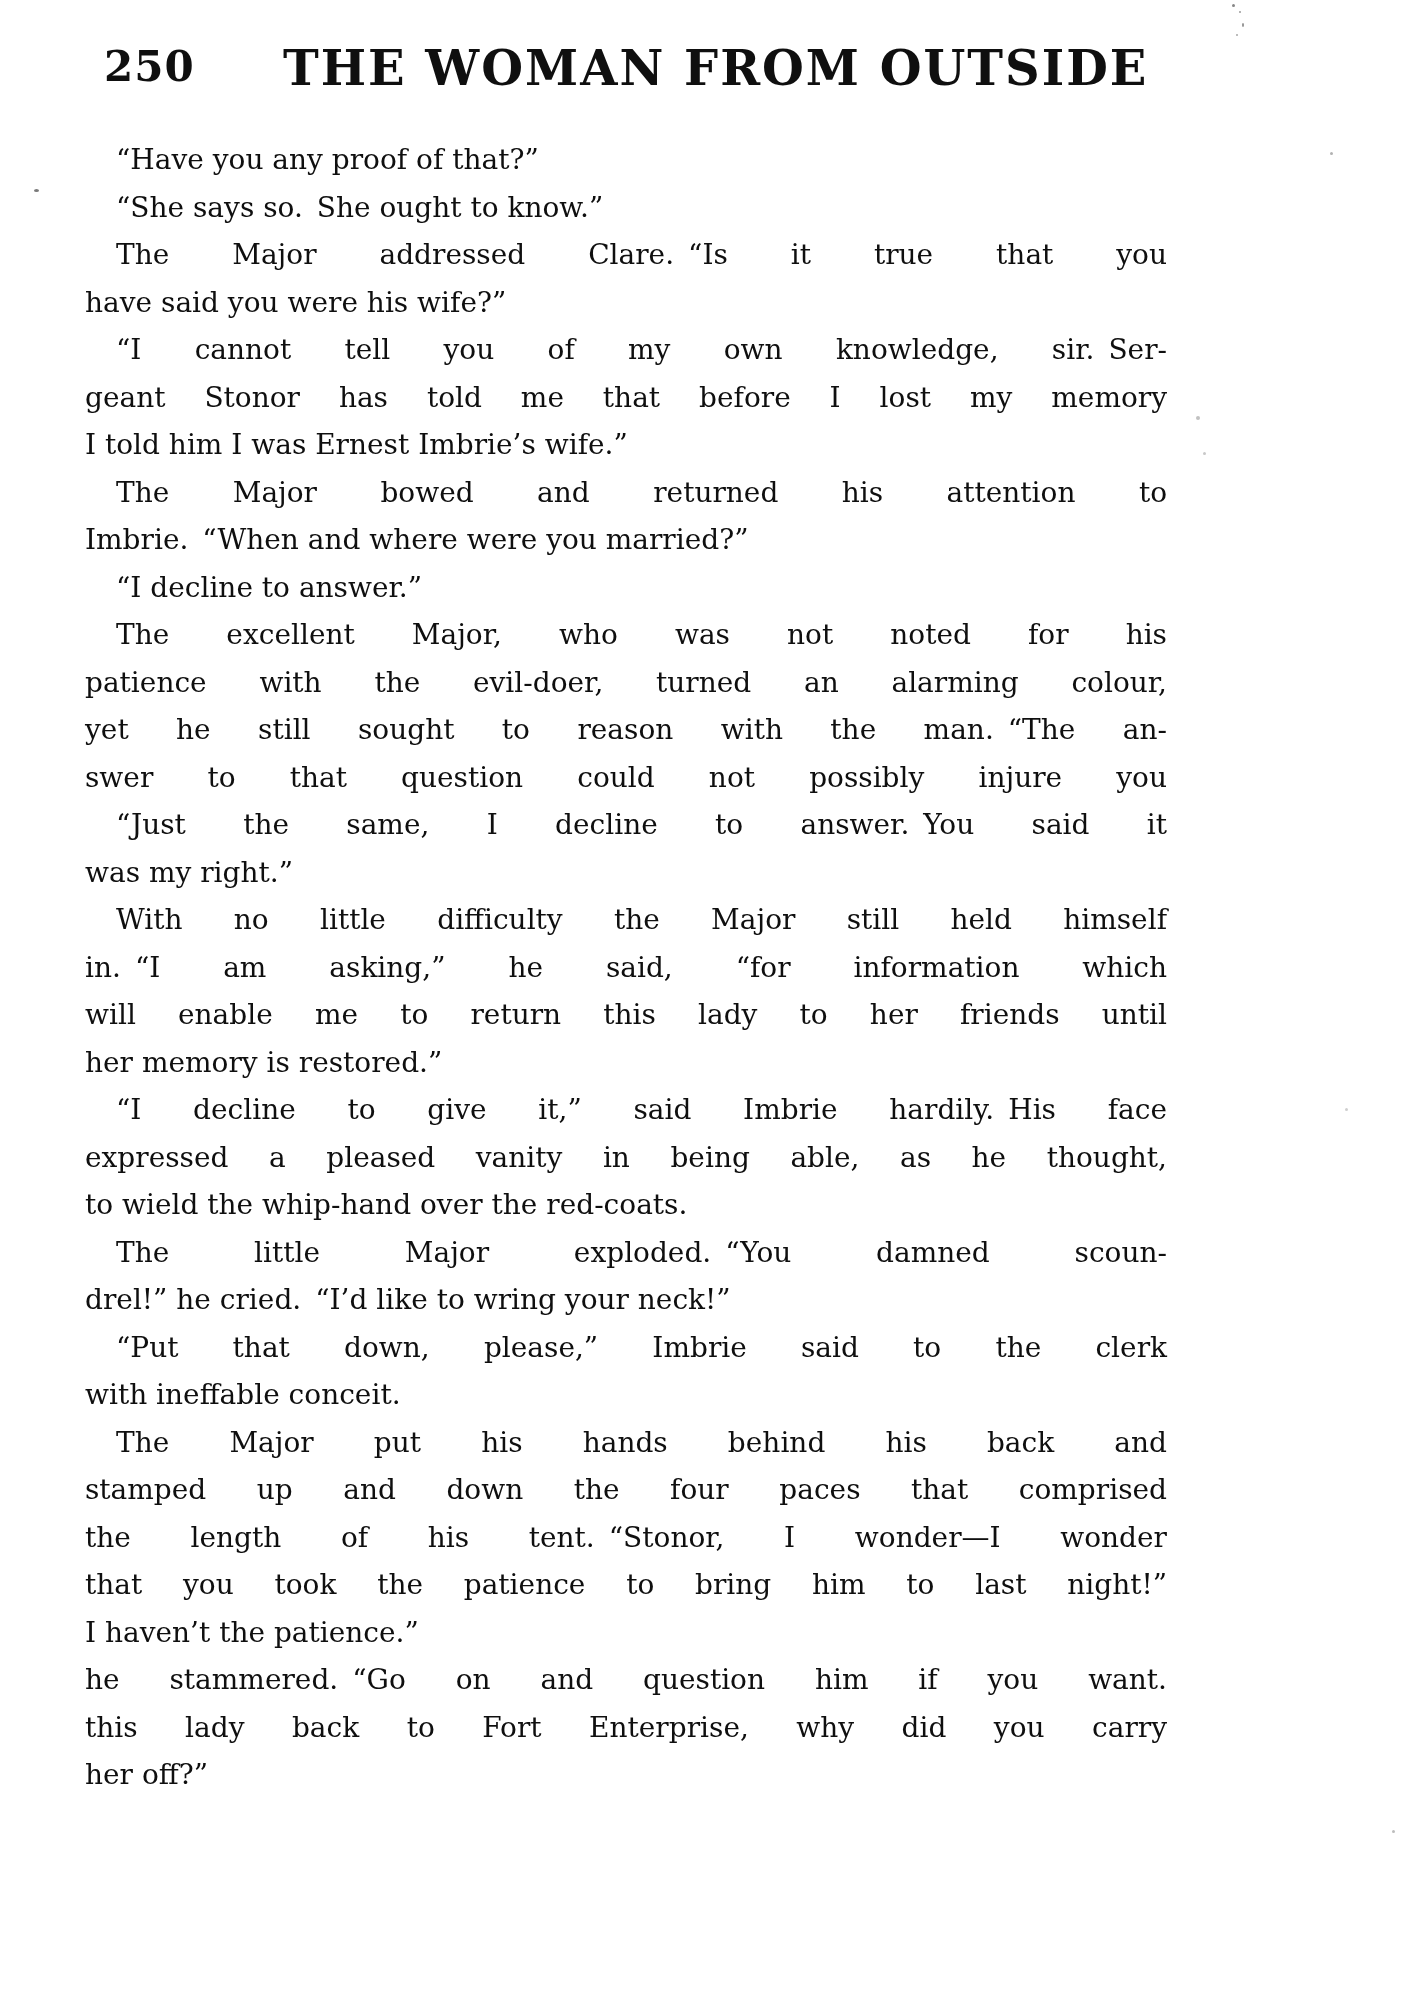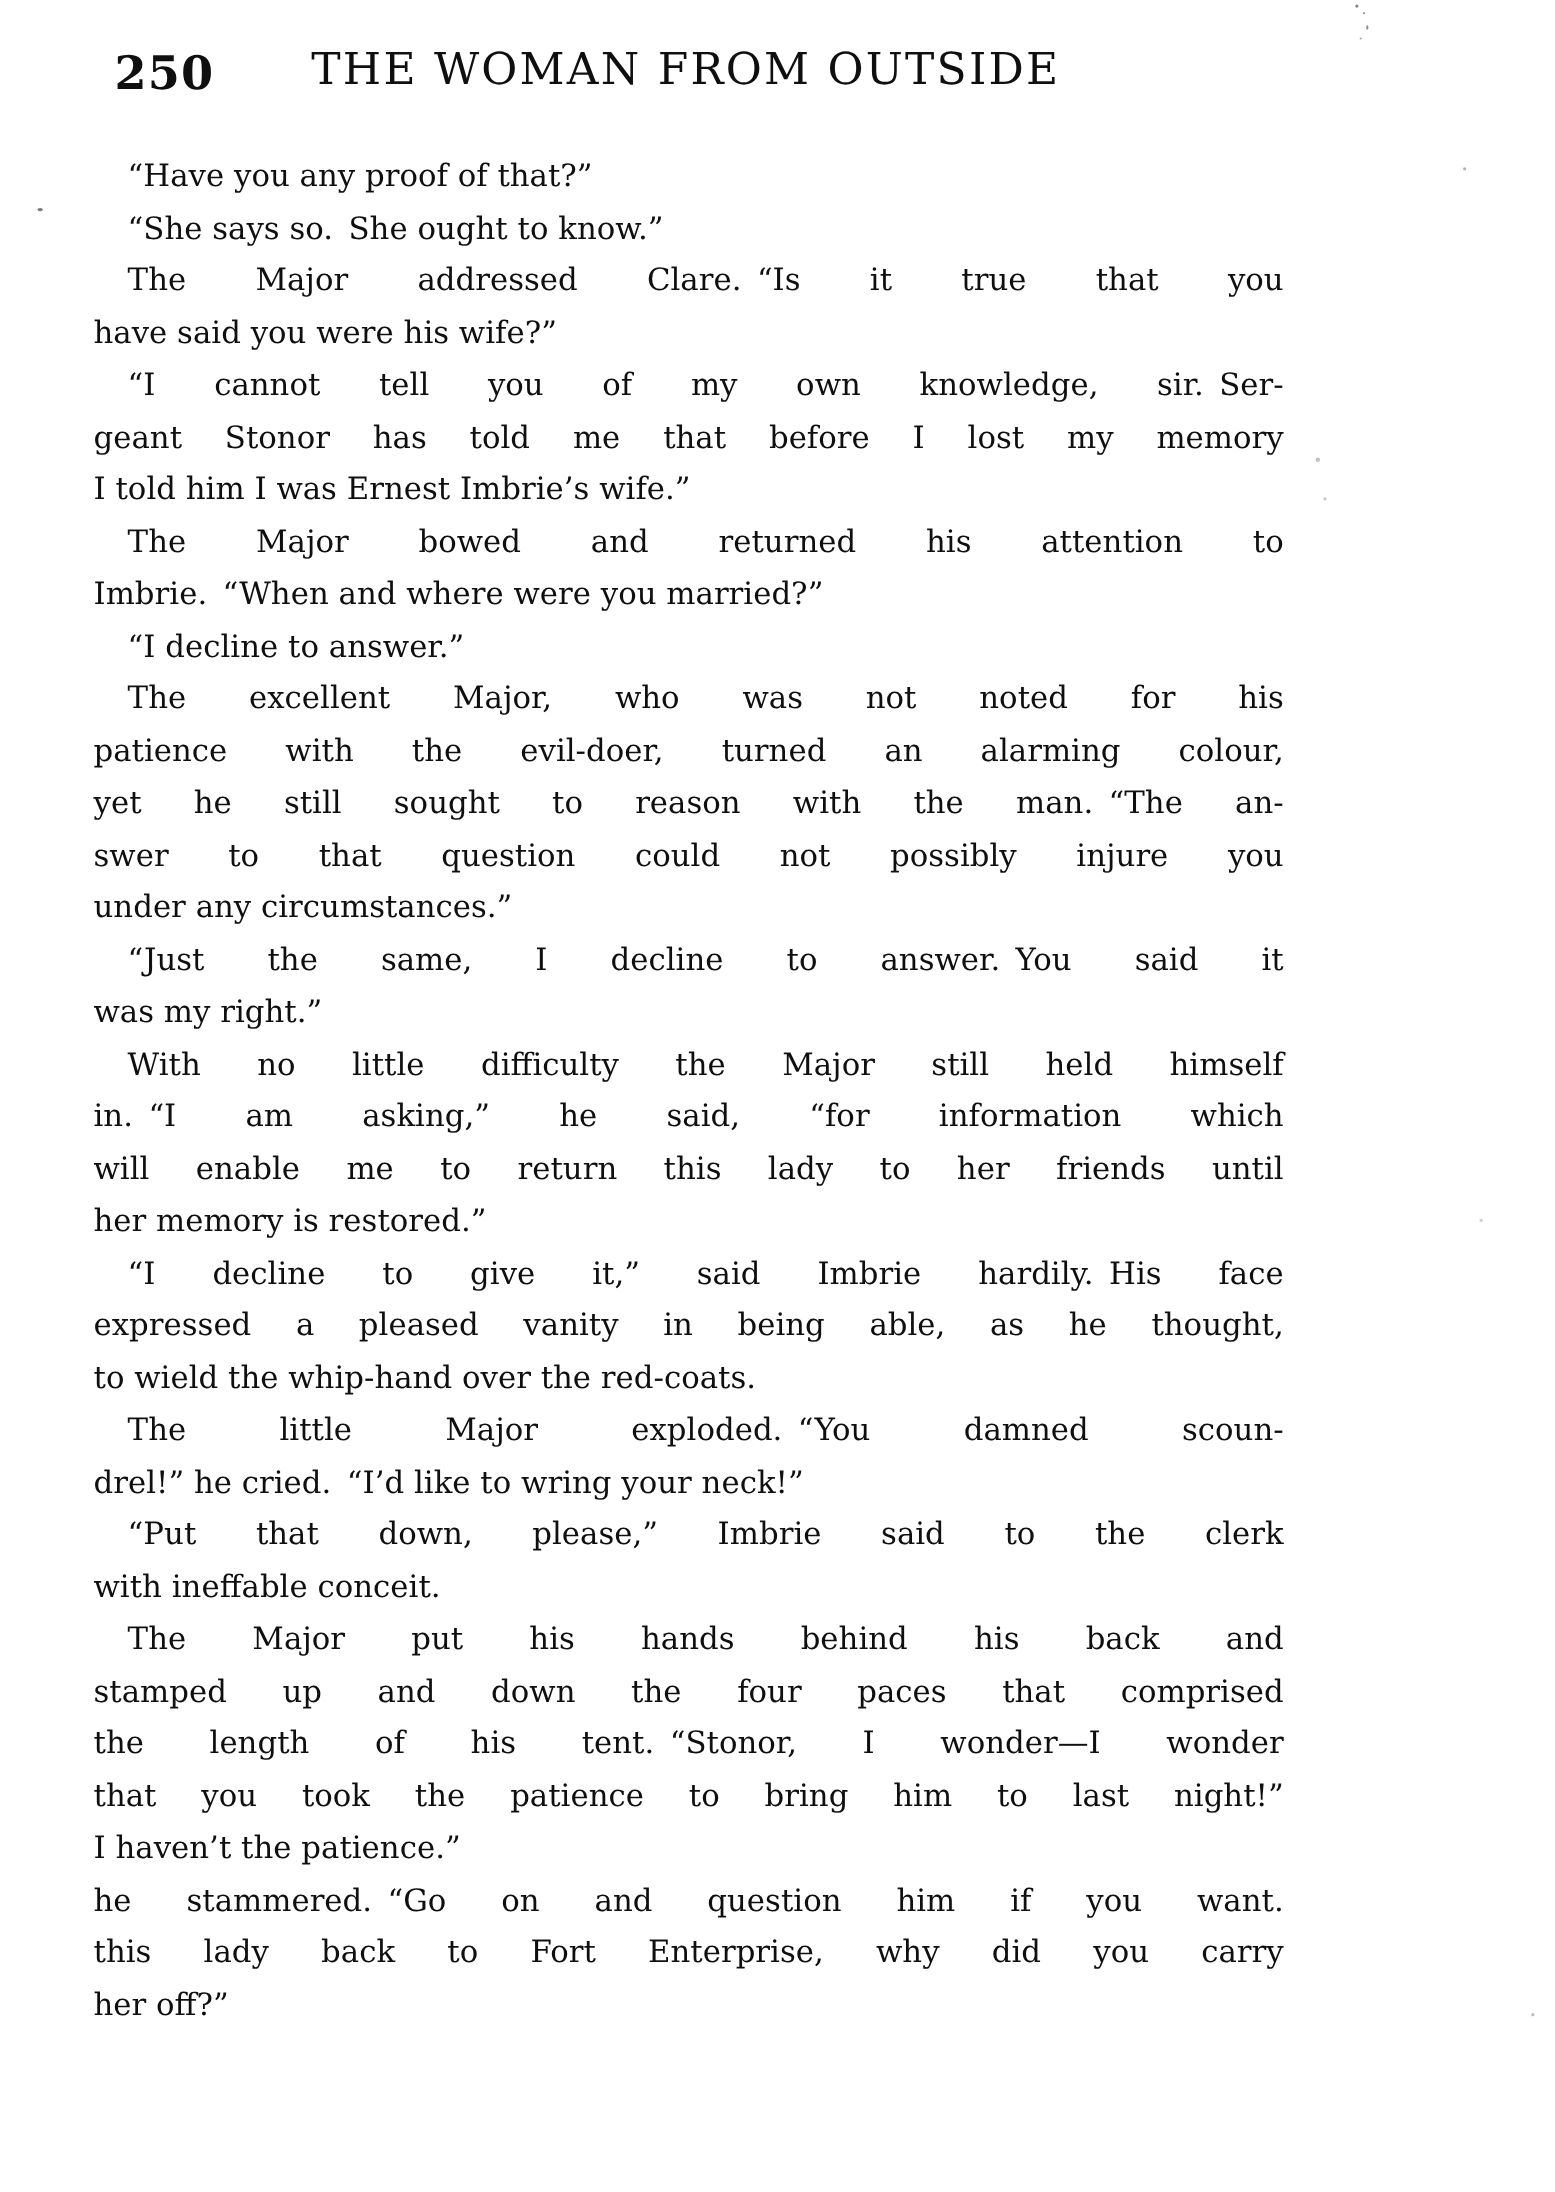--- a/index.html
+++ b/index.html
@@ -12,21 +12,21 @@
     overflow:hidden;
     margin:0 auto;
   }
   .header{position:absolute;top:0;left:0;right:0;height:110px;}
   .pageno{
     position:absolute;left:104px;top:42px;
     font-size:42px;font-weight:700;letter-spacing:1px;
   }
   .title{
     position:absolute;left:283px;top:40px;
-    font-size:40px;font-weight:400;letter-spacing:2px;
+    font-size:48px;font-weight:700;letter-spacing:2px;
     white-space:nowrap;
   }
   .body{
     position:absolute;left:85px;top:136px;width:1082px;
     font-size:28px;line-height:47.5px;
     font-weight:500;
   }
   .line{text-align:left;}
   .line.justify{text-align:justify;text-align-last:justify;}
   .line.indent{text-indent:31px;}
@@ -48,21 +48,20 @@
       <div class="line justify indent">“I cannot tell you of my own knowledge, sir. Ser-</div>
       <div class="line justify">geant Stonor has told me that before I lost my memory</div>
       <div class="line">I told him I was Ernest Imbrie’s wife.”</div>
       <div class="line justify indent">The Major bowed and returned his attention to</div>
       <div class="line">Imbrie. “When and where were you married?”</div>
       <div class="line indent">“I decline to answer.”</div>
       <div class="line justify indent">The excellent Major, who was not noted for his</div>
       <div class="line justify">patience with the evil-doer, turned an alarming colour,</div>
       <div class="line justify">yet he still sought to reason with the man. “The an-</div>
       <div class="line justify">swer to that question could not possibly injure you</div>
-      <div class="line">under any circumstances.”</div>
       <div class="line justify indent">“Just the same, I decline to answer. You said it</div>
       <div class="line">was my right.”</div>
       <div class="line justify indent">With no little difficulty the Major still held himself</div>
       <div class="line justify">in. “I am asking,” he said, “for information which</div>
       <div class="line justify">will enable me to return this lady to her friends until</div>
       <div class="line">her memory is restored.”</div>
       <div class="line justify indent">“I decline to give it,” said Imbrie hardily. His face</div>
       <div class="line justify">expressed a pleased vanity in being able, as he thought,</div>
       <div class="line">to wield the whip-hand over the red-coats.</div>
       <div class="line justify indent">The little Major exploded. “You damned scoun-</div>

